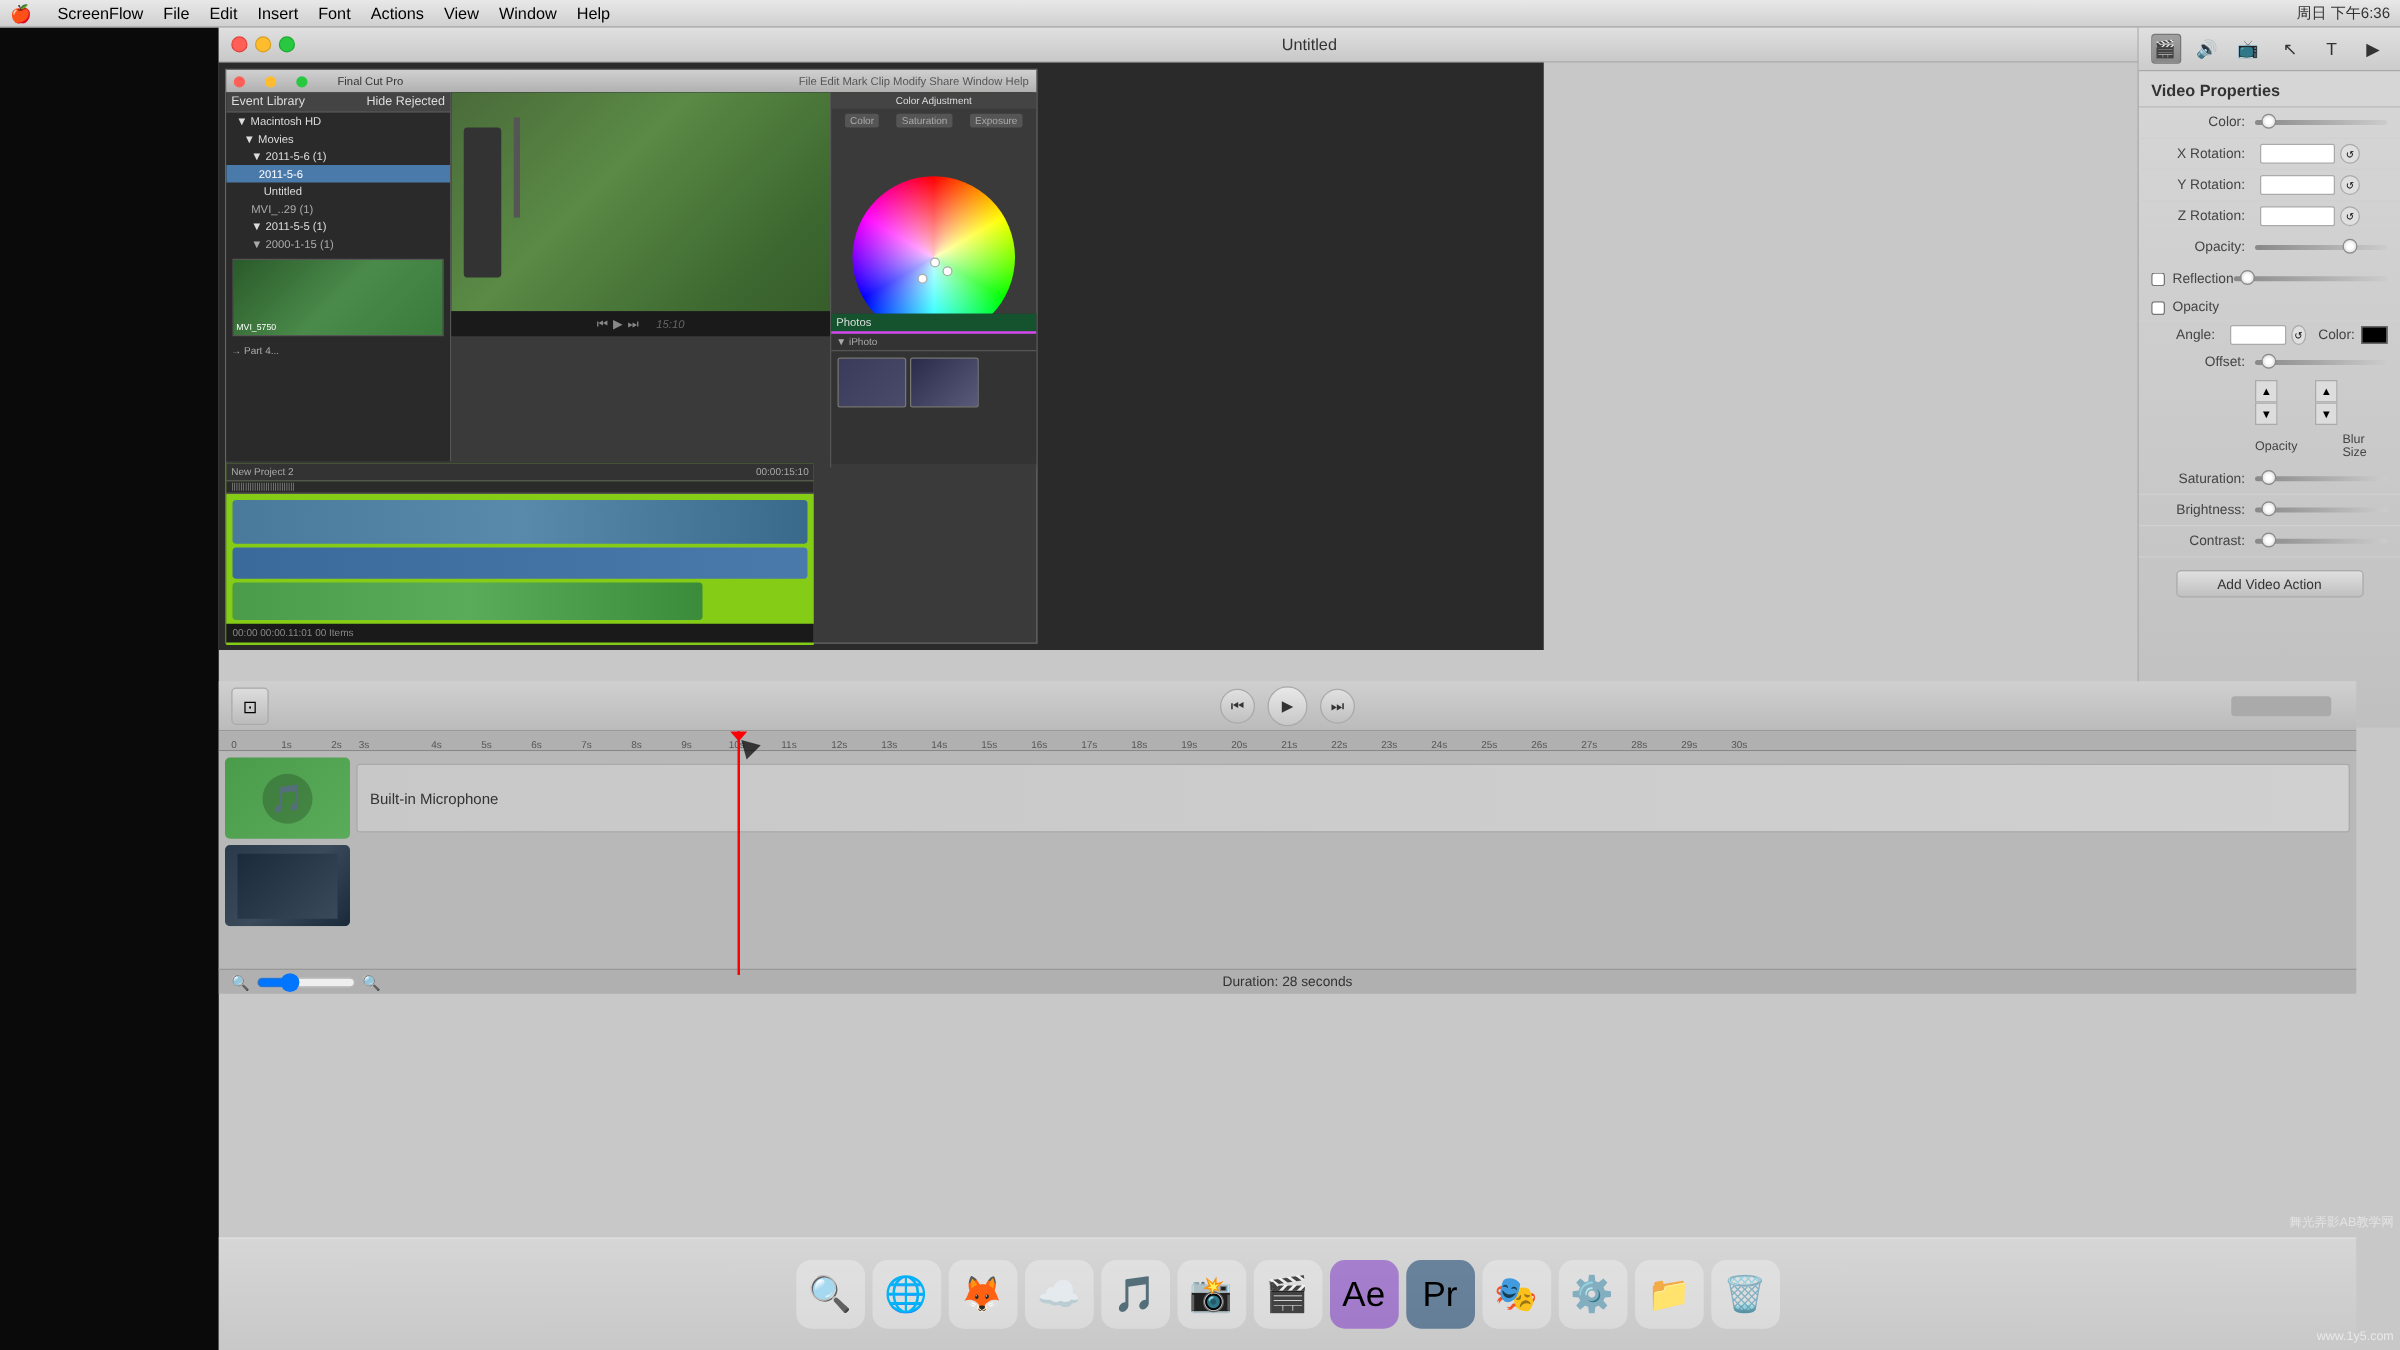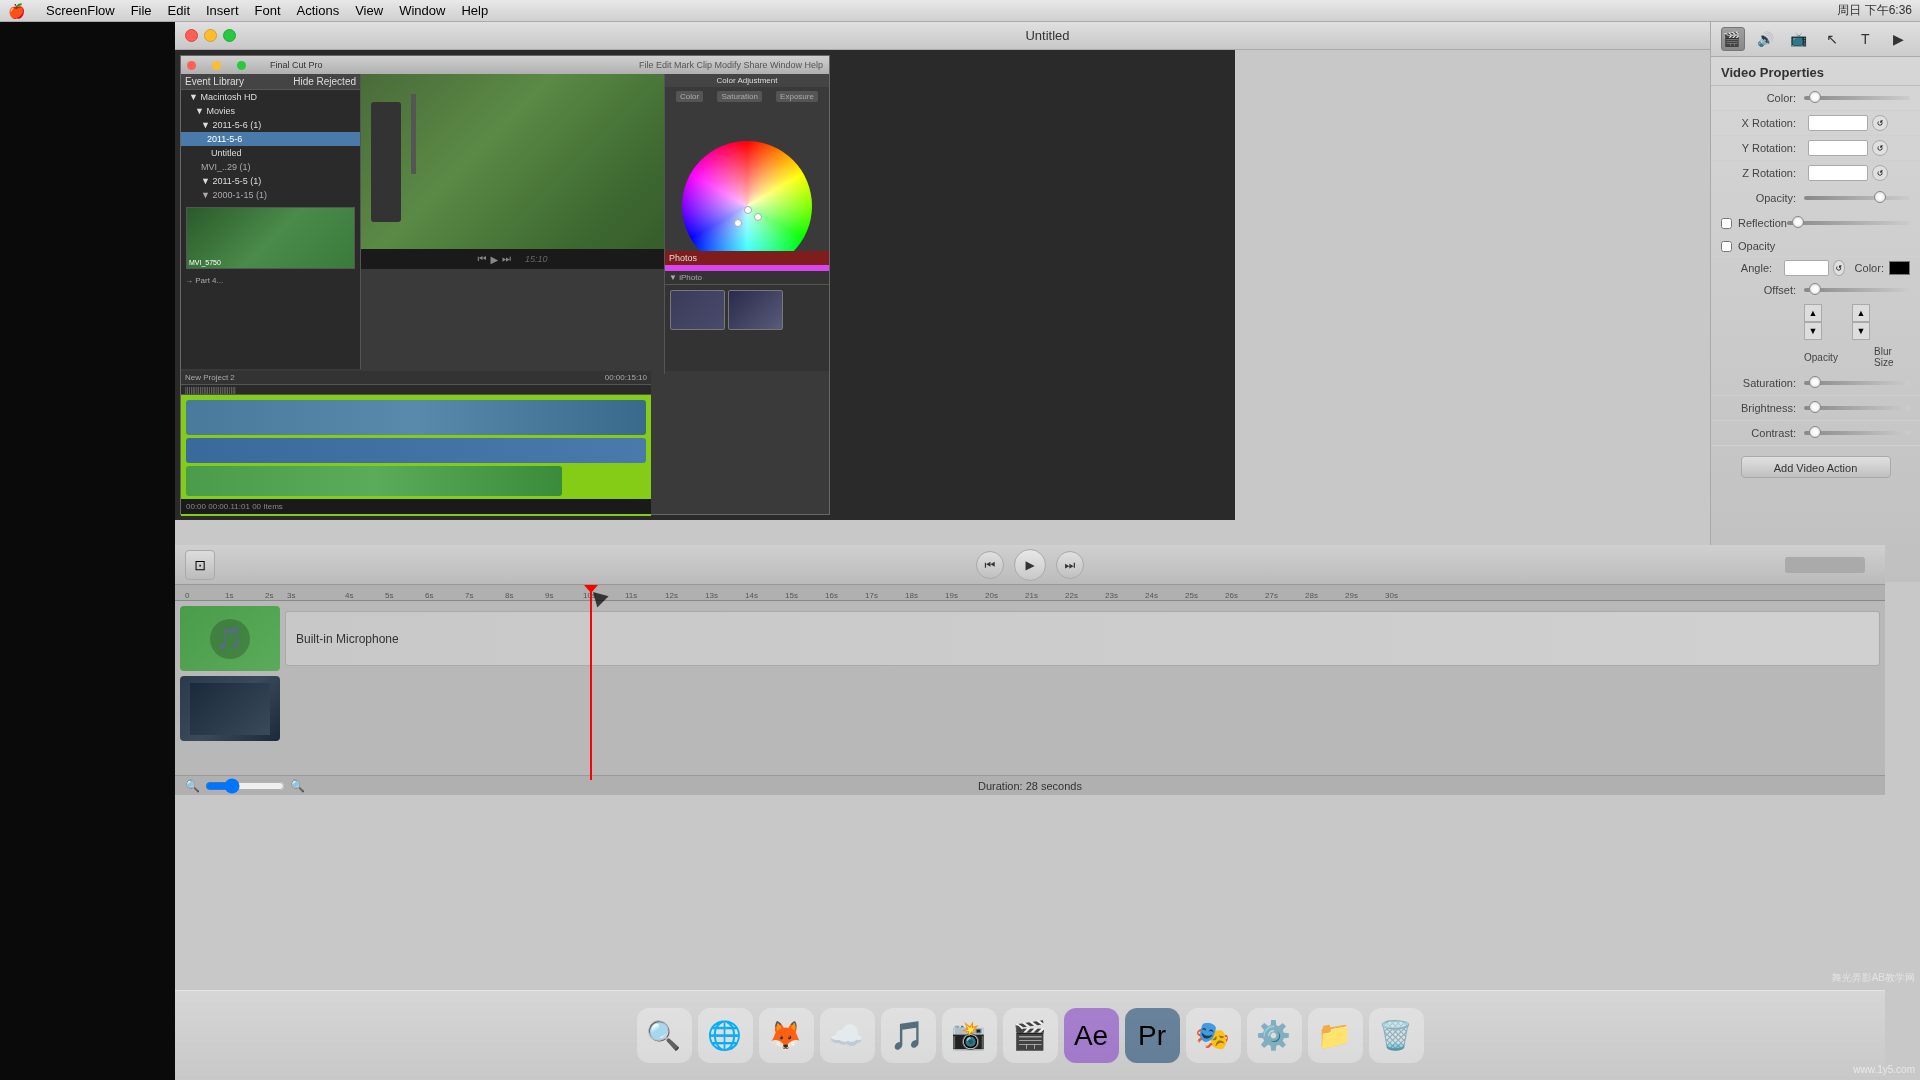--- a/index.html
+++ b/index.html
@@ -265,24 +265,24 @@
       position: absolute;
       top: 195px; right: 0;
       width: 165px;
       height: 120px;
       background: #333;
       border-left: 1px solid #555;
       font-size: 9px;
       color: #ddd;
     }
     .fcp-browser-header {
-      background: #7f1d1d;
+      background: #14532d;
       padding: 2px 4px;
       font-size: 9px;
-      border-bottom: 6px solid #d946ef;
+      border-bottom: 2px solid #d946ef;
     }
     .thumb-strip {
       display: flex;
       gap: 3px;
       padding: 5px;
     }
     .thumb {
       width: 55px;
       height: 40px;
       background: #555;

